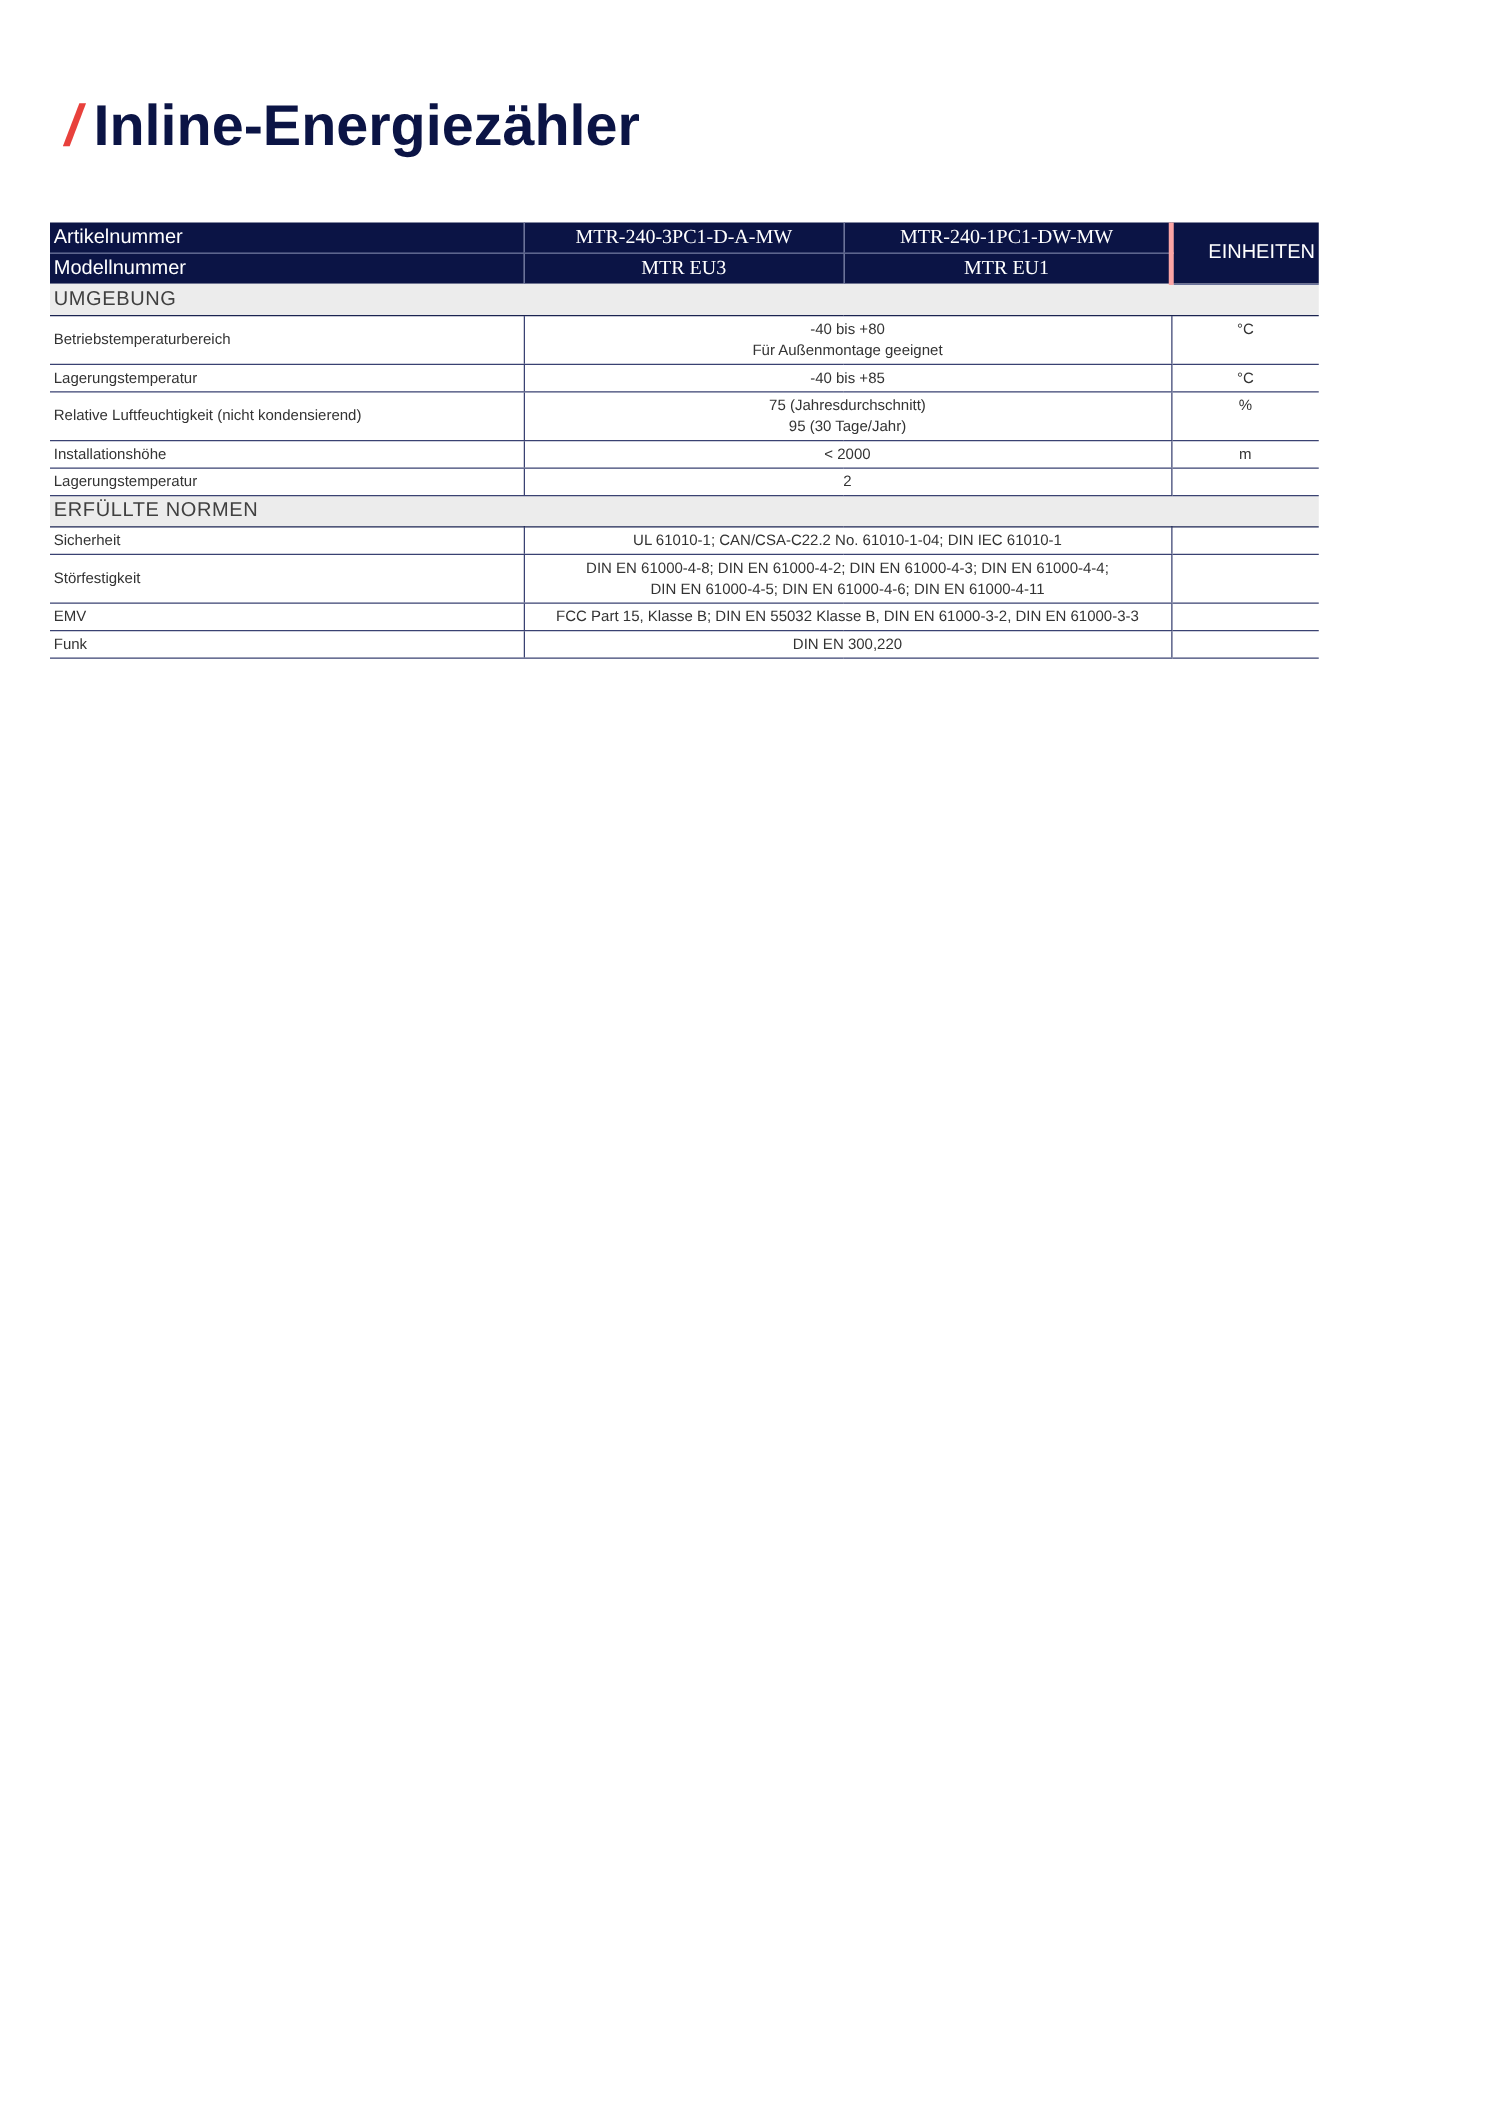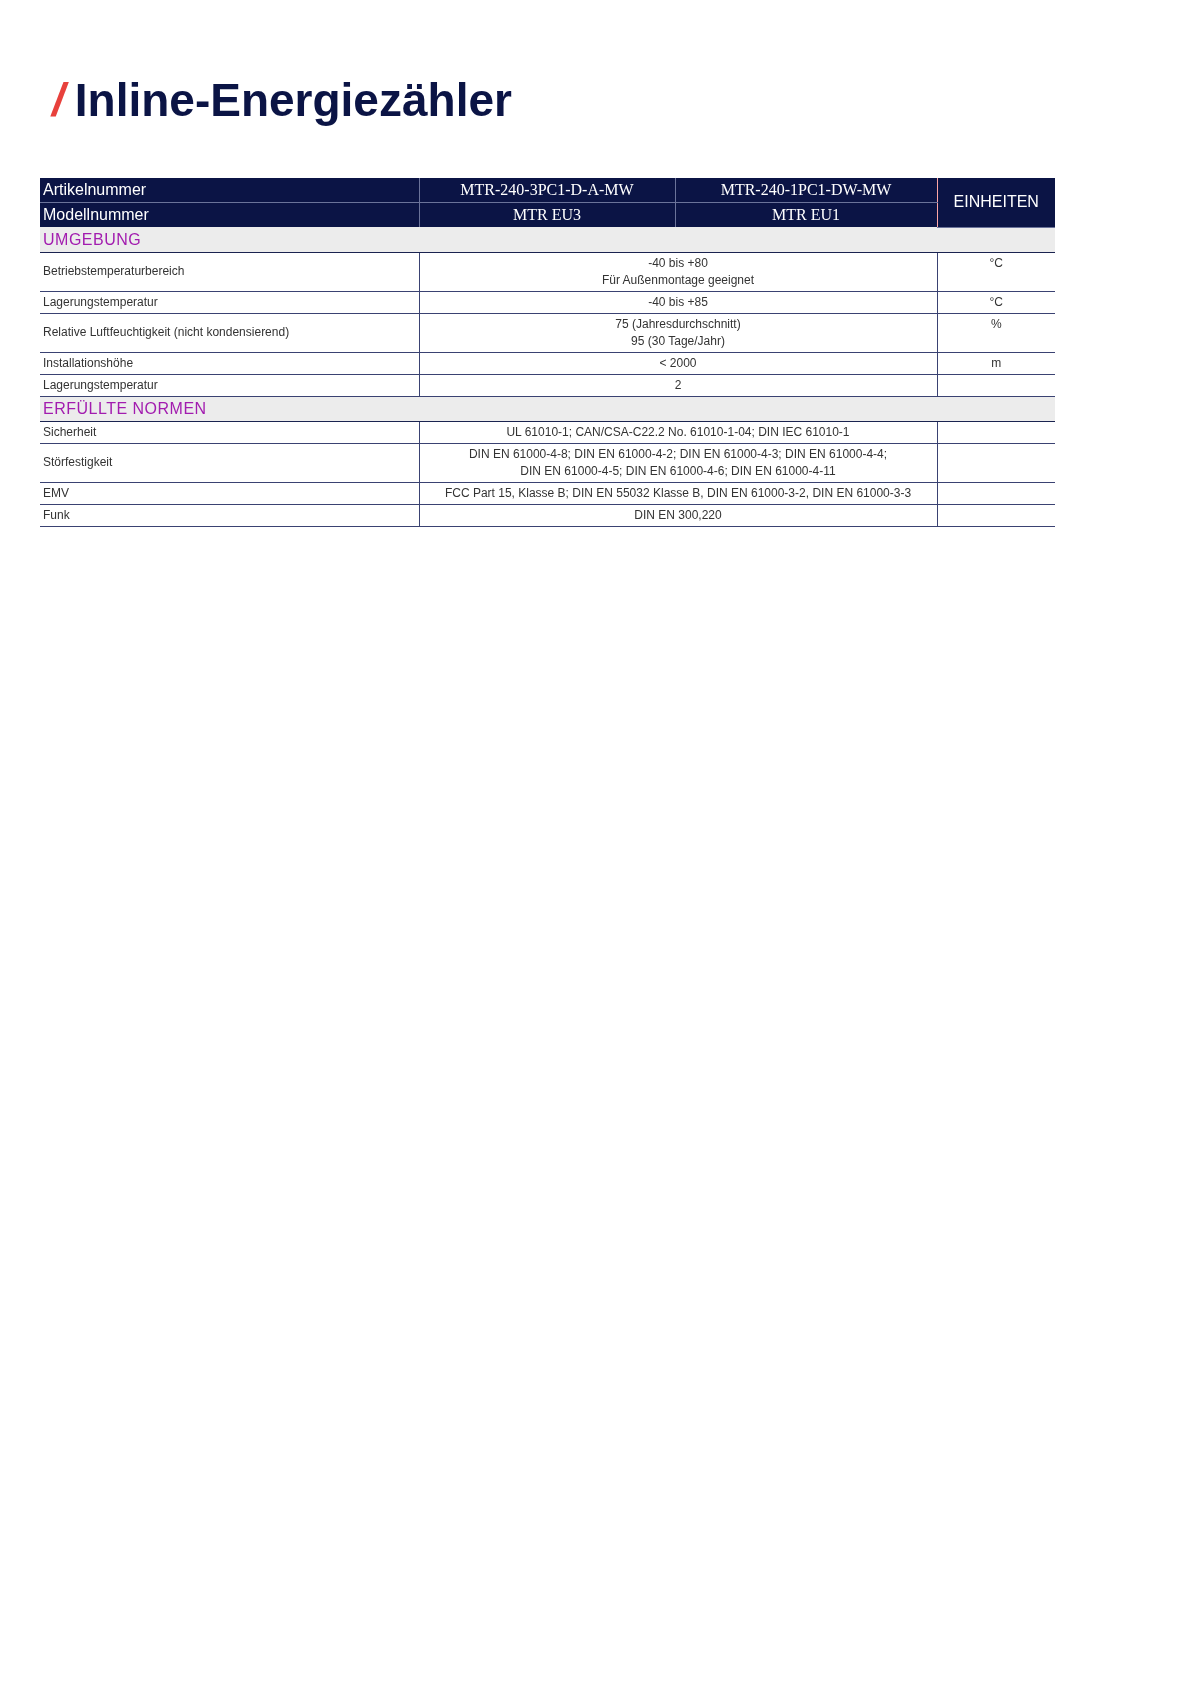--- a/index.html
+++ b/index.html
@@ -7,23 +7,23 @@
   .title { position:absolute; left:52px; top:24px; font-size:46px; font-weight:bold; color:#0b1445; letter-spacing:0px; line-height:56px; white-space:nowrap;margin-top:48px; }
   .title .slash { color:#e8413c; font-style:italic; margin-right:10px; }
   table.spec { position:absolute; left:40px; top:146px; width:1015px; border-collapse:collapse; table-layout:fixed;margin-top:32px; }
   table.spec col.c0 { width:379px; }
   table.spec col.c1 { width:256px; }
   table.spec col.c2 { width:262px; }
   table.spec col.c3 { width:118px; }
   .hd td { background:#0b1445; color:#ffffff; font-size:16px; height:24px; padding:0 3px; white-space:nowrap; }
   .hd td.lbl { text-align:left; }
   .hd td.mid { text-align:center; border-left:1px solid #6b739a;font-family:Liberation Serif, serif; }
-  .hd td.units { text-align:center; border-left:1px solid #fca5a5; vertical-align:middle; }
+  .hd td.units { text-align:right; border-left:4px solid #fca5a5; vertical-align:middle; }
   .hd.r1 td { border-bottom:1px solid #6b739a; }
-  .sec td { background:#ececec; color:#a21caf; font-size:16px; height:24px; padding:0 3px; border-bottom:1px solid #1a2350; letter-spacing:0.5px; }
+  .sec td { background:#ececec; color:#404040; font-size:16px; height:24px; padding:0 3px; border-bottom:1px solid #1a2350; letter-spacing:0.5px; }
   .row td { font-size:12px; color:#333; padding:2px 3px; line-height:17px; border-bottom:1.5px solid #3a4272; vertical-align:middle; }
   .row td.val { text-align:center; border-left:1.5px solid #3a4272; vertical-align:top; }
   .row td.unit { text-align:center; border-left:1.5px solid #3a4272; vertical-align:top; }
   .row td.lbl { text-align:left; }
   .line { display:block; }
 </style>
 </head>
 <body>
 
 <div class="title">

